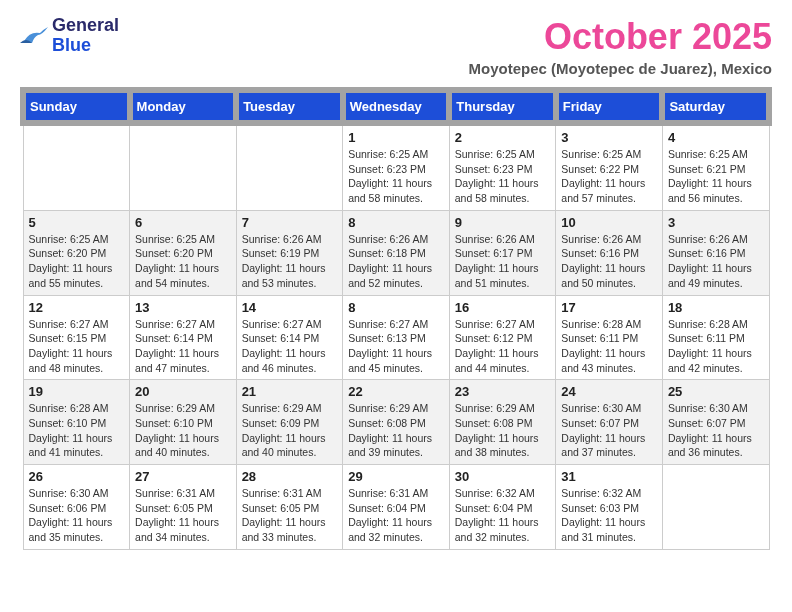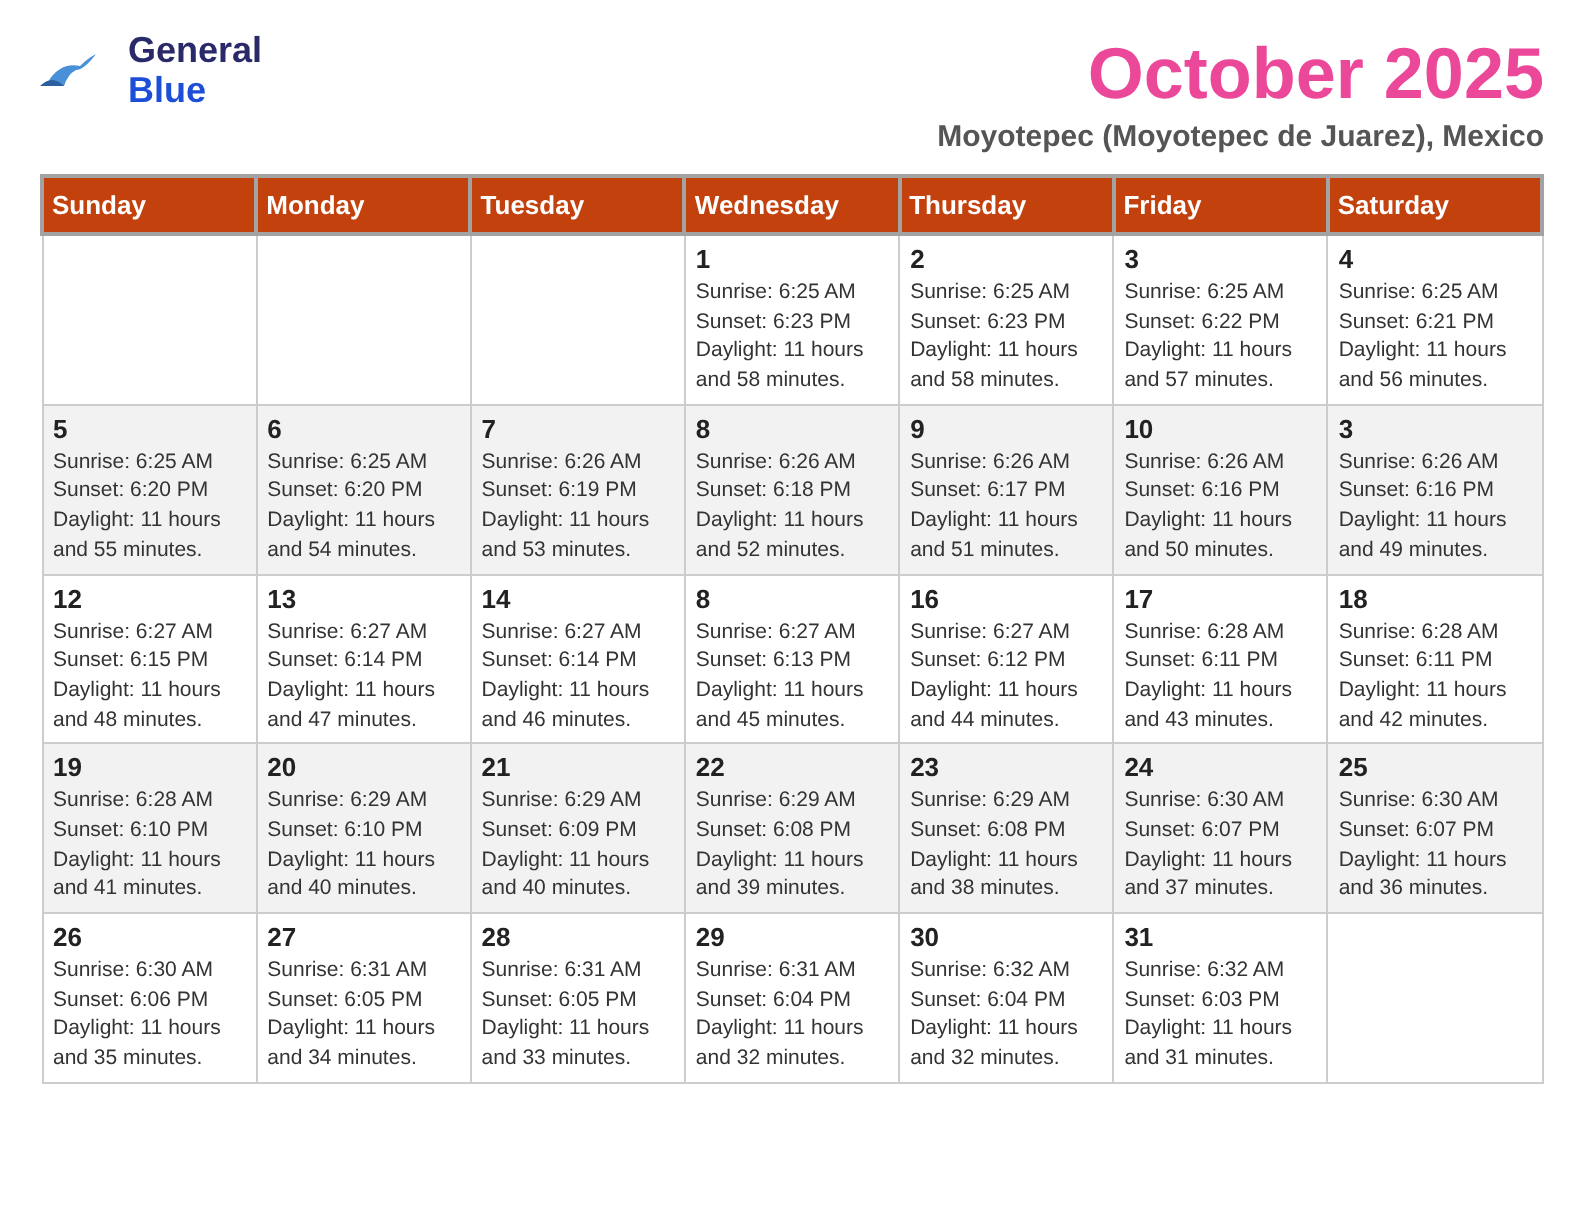--- a/index.html
+++ b/index.html
@@ -15,21 +15,21 @@
     }
     .header {
       display: flex;
       justify-content: space-between;
       align-items: flex-start;
       margin-bottom: 10px;
     }
     .logo {
       display: flex;
       align-items: center;
-      gap: 16px;
+      gap: 4px;
     }
     .logo-text {
       font-size: 18px;
       font-weight: bold;
       color: #2a2a6a;
       line-height: 1.1;
     }
     .logo-text span {
       color: #1d4ed8;
     }
@@ -50,27 +50,27 @@
       color: #555;
       margin-top: 2px;
       font-weight: bold;
     }
     .calendar {
       width: 100%;
       border-collapse: collapse;
       border: 1px solid #ccc;
     }
     .calendar th {
-      background-color: #c2410c;
+      background-color: #1d4ed8;
       color: #fff;
       font-size: 13px;
       font-weight: bold;
       padding: 6px 4px;
       text-align: left;
-      border: 2px solid #a3a3a3;
+      border: 6px solid #a3a3a3;
     }
     .calendar td {
       border: 1px solid #ccc;
       vertical-align: top;
       padding: 4px 5px;
       width: calc(100% / 7);
       min-height: 80px;
       background: #fff;
     }
     .calendar tr:nth-child(even) td {

